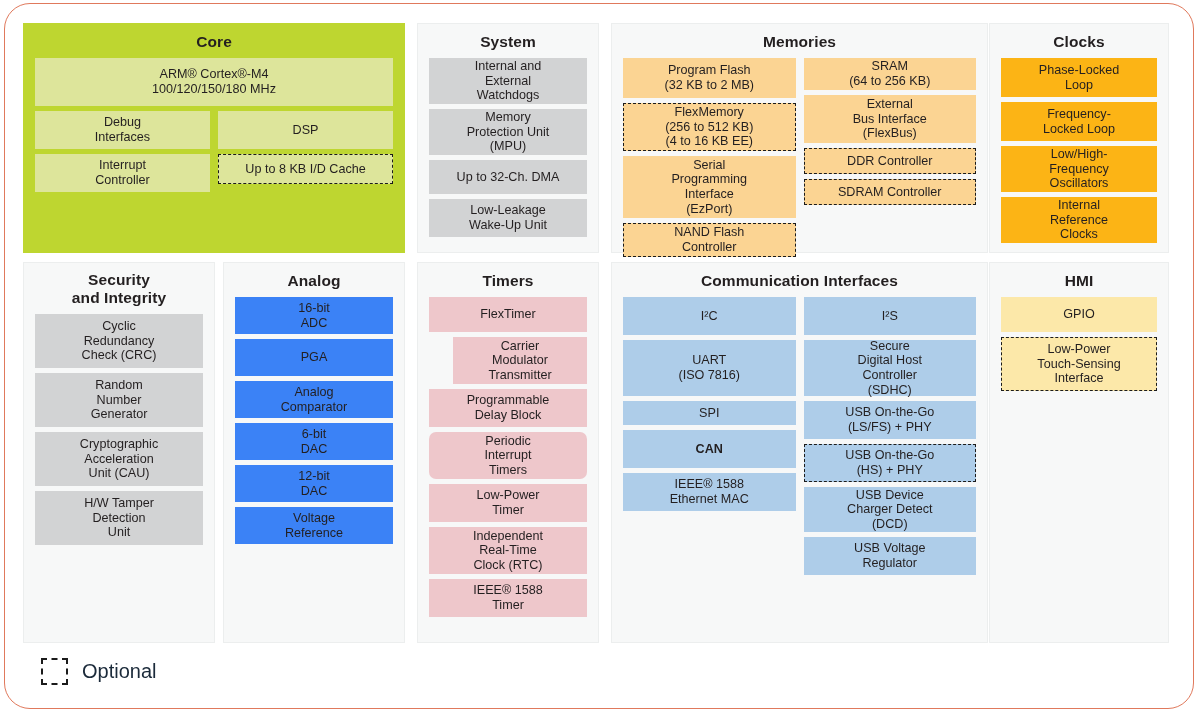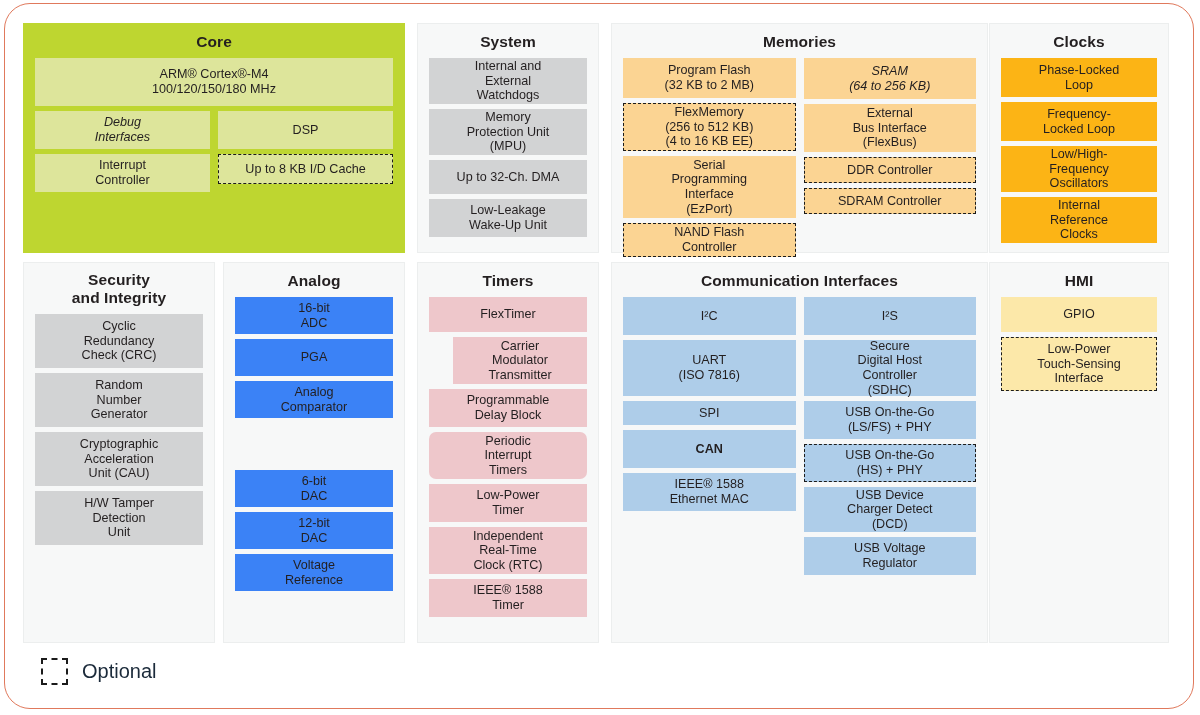--- a/index.html
+++ b/index.html
@@ -133,21 +133,21 @@
   <div id="sheet">
 
     <div class="panel" id="core-panel" style="left:0px; top:0px; width:382px; height:230px;">
       <div class="panel-title">Core</div>
       <div style="padding:0 11px;">
         <div class="blk c-core" style="height:48px;">ARM® Cortex®-M4
 100/120/150/180 MHz</div>
       </div>
       <div class="col-wrap" style="margin-top:5px;">
         <div class="col">
-          <div class="blk c-core" style="height:38px;font-style:italic;">Debug
+          <div class="blk c-core" style="height:38px;">Debug
 Interfaces</div>
           <div class="blk c-core" style="height:38px;">Interrupt
 Controller</div>
         </div>
         <div class="col">
           <div class="blk c-core" style="height:38px;">DSP</div>
           <div class="blk c-core optional" style="height:30px;">Up to 8 KB I/D Cache</div>
         </div>
       </div>
     </div>
@@ -177,21 +177,21 @@
 (256 to 512 KB)
 (4 to 16 KB EE)</div>
           <div class="blk c-mem" style="height:62px;">Serial
 Programming
 Interface
 (EzPort)</div>
           <div class="blk c-mem optional" style="height:34px;">NAND Flash
 Controller</div>
         </div>
         <div class="col">
-          <div class="blk c-mem" style="height:41px;font-style:italic;">SRAM
+          <div class="blk c-mem" style="height:32px;">SRAM
 (64 to 256 KB)</div>
           <div class="blk c-mem" style="height:48px;">External
 Bus Interface
 (FlexBus)</div>
           <div class="blk c-mem optional" style="height:26px;">DDR Controller</div>
           <div class="blk c-mem optional" style="height:26px;">SDRAM Controller</div>
         </div>
       </div>
     </div>
 
@@ -231,21 +231,21 @@
     </div>
 
     <div class="panel" id="analog-panel" style="left:200px; top:239px; width:182px; height:381px;">
       <div class="panel-title">Analog</div>
       <div class="stack">
         <div class="blk c-analog" style="height:37px;">16-bit
 ADC</div>
         <div class="blk c-analog" style="height:37px;">PGA</div>
         <div class="blk c-analog" style="height:37px;">Analog
 Comparator</div>
-        <div class="blk c-analog" style="height:37px;margin-top:47px;">6-bit
+        <div class="blk c-analog" style="height:37px;">6-bit
 DAC</div>
         <div class="blk c-analog" style="height:37px;">12-bit
 DAC</div>
         <div class="blk c-analog" style="height:37px;">Voltage
 Reference</div>
       </div>
     </div>
 
     <div class="panel" id="timers-panel" style="left:394px; top:239px; width:182px; height:381px;">
       <div class="panel-title">Timers</div>

